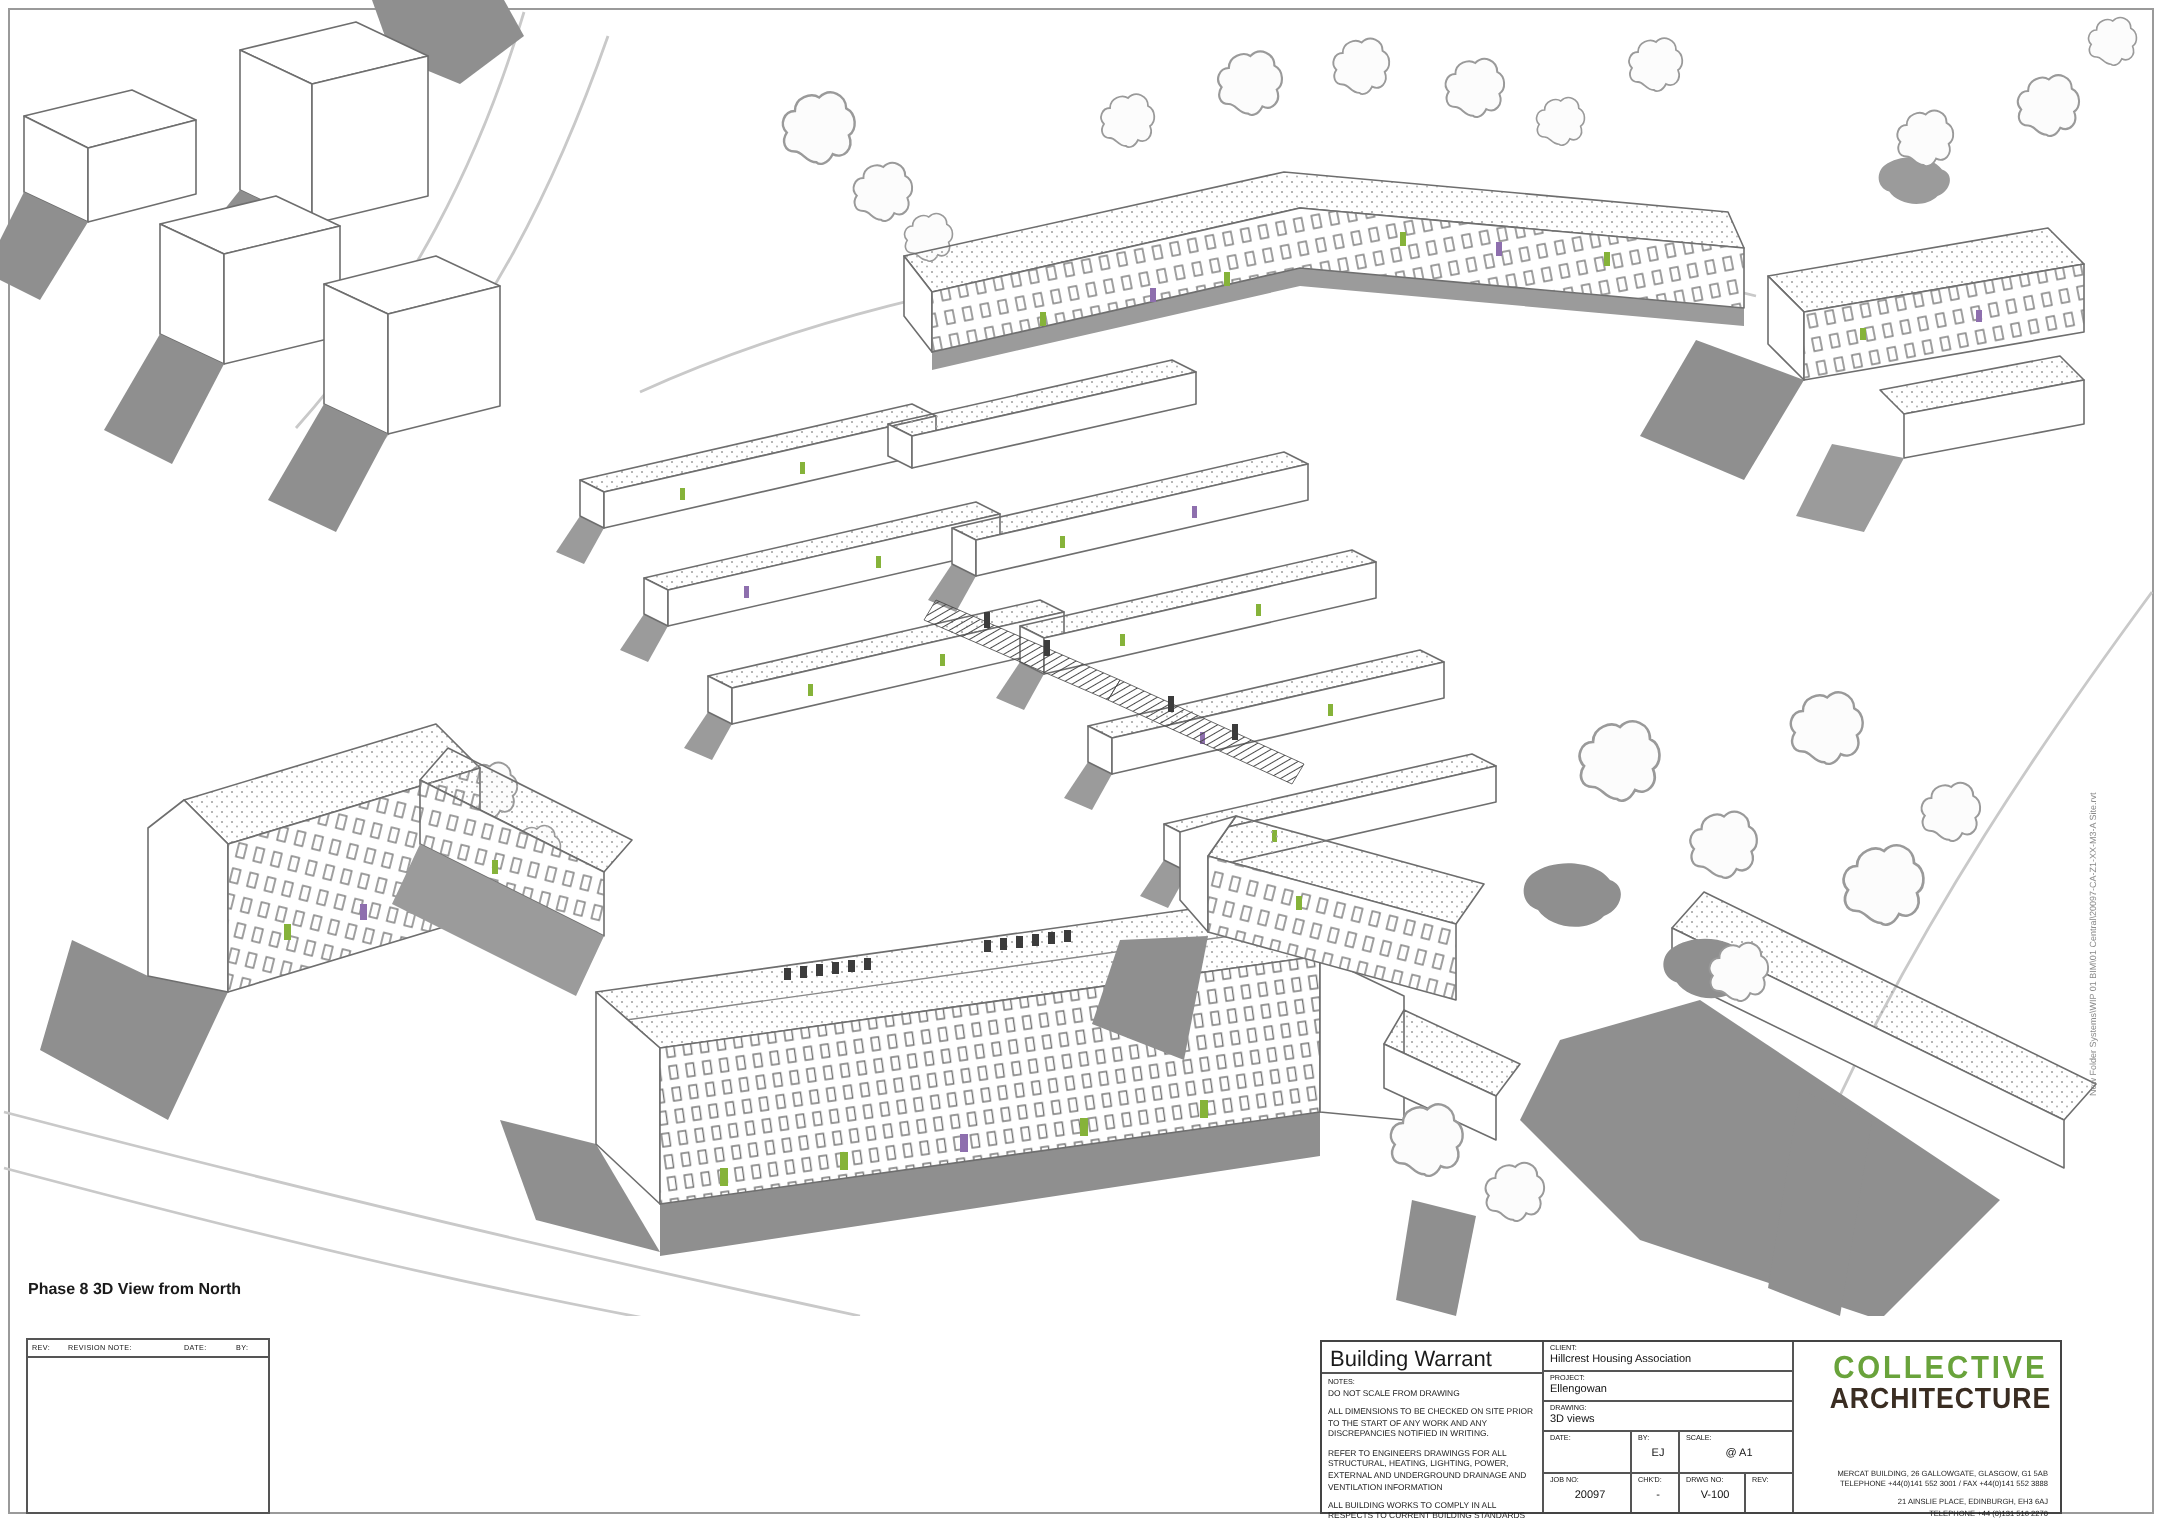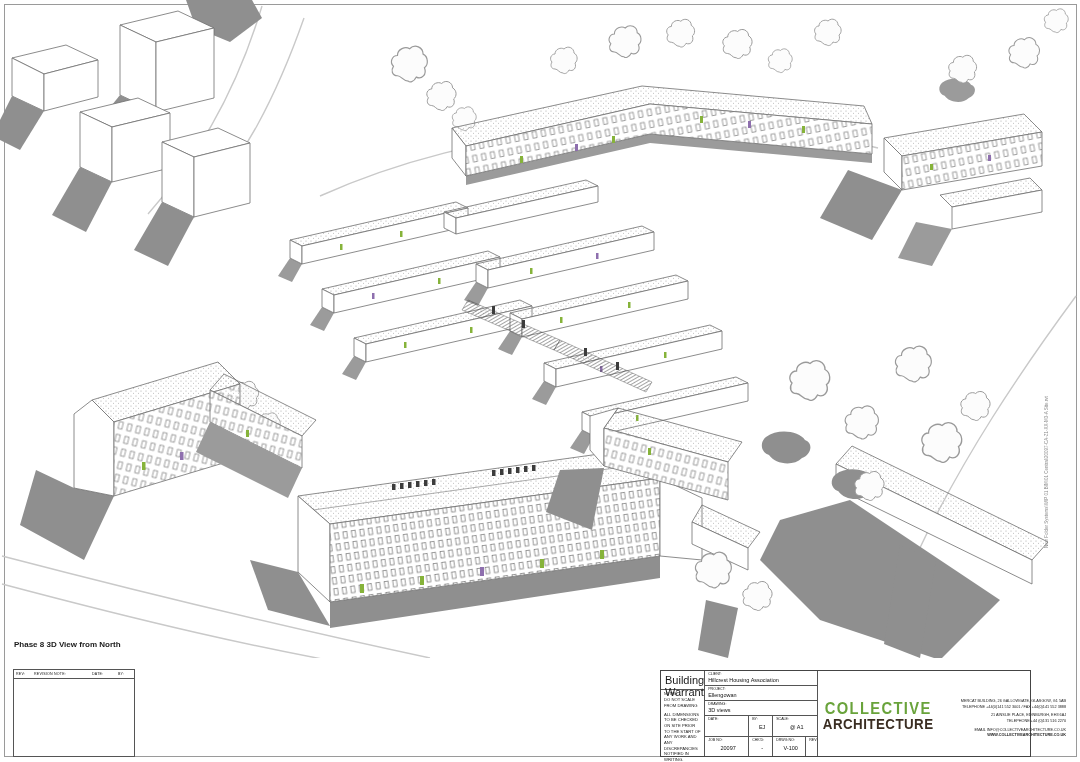--- a/index.html
+++ b/index.html
@@ -41,21 +41,21 @@
   .fld{border-bottom:1px solid #555;height:15px;box-sizing:border-box;padding:1px 0 0 3px;}
   .fld .lbl, .cell .lbl{display:block;font-size:3.6px;color:#111;}
   .fld .val{display:block;font-size:5.5px;color:#111;margin-top:1px;}
   .grid-row{display:flex;height:20px;box-sizing:border-box;}
   .grid-row + .grid-row{border-top:1px solid #555;}
   .cell{border-right:1px solid #555;box-sizing:border-box;padding:1px 0 0 3px;}
   .cell:last-child{border-right:none;}
   .cell .val{display:block;font-size:5.5px;color:#111;margin-top:3px;text-align:center;}
   .c-date{width:44px;} .c-by{width:24px;} .c-scale{flex:1;}
   .c-job{width:44px;} .c-chk{width:24px;} .c-drwg{width:33px;} .c-rev{flex:1;}
-  .tb-col3{flex:1;display:flex;align-items:center;padding-top:6px;box-sizing:border-box;gap:22px;}
+  .tb-col3{flex:1;display:flex;flex-direction:column;align-items:flex-end;padding-top:6px;box-sizing:border-box;gap:22px;}
   .logo{text-align:center;line-height:1;transform:scaleX(.92);}
   .logo .l1{font-size:16px;font-weight:bold;letter-spacing:1.5px;}
   .logo .l2{font-size:14.5px;font-weight:bold;letter-spacing:.5px;}
   .addr{margin-top:5px;width:100%;padding-right:6px;box-sizing:border-box;text-align:right;
         font-size:3.8px;line-height:1.5;color:#222;}
   .addr div{white-space:nowrap;}
   .addr .gap{height:3px;}
   .addr .bold{font-weight:bold;}
 </style>
 </head>

